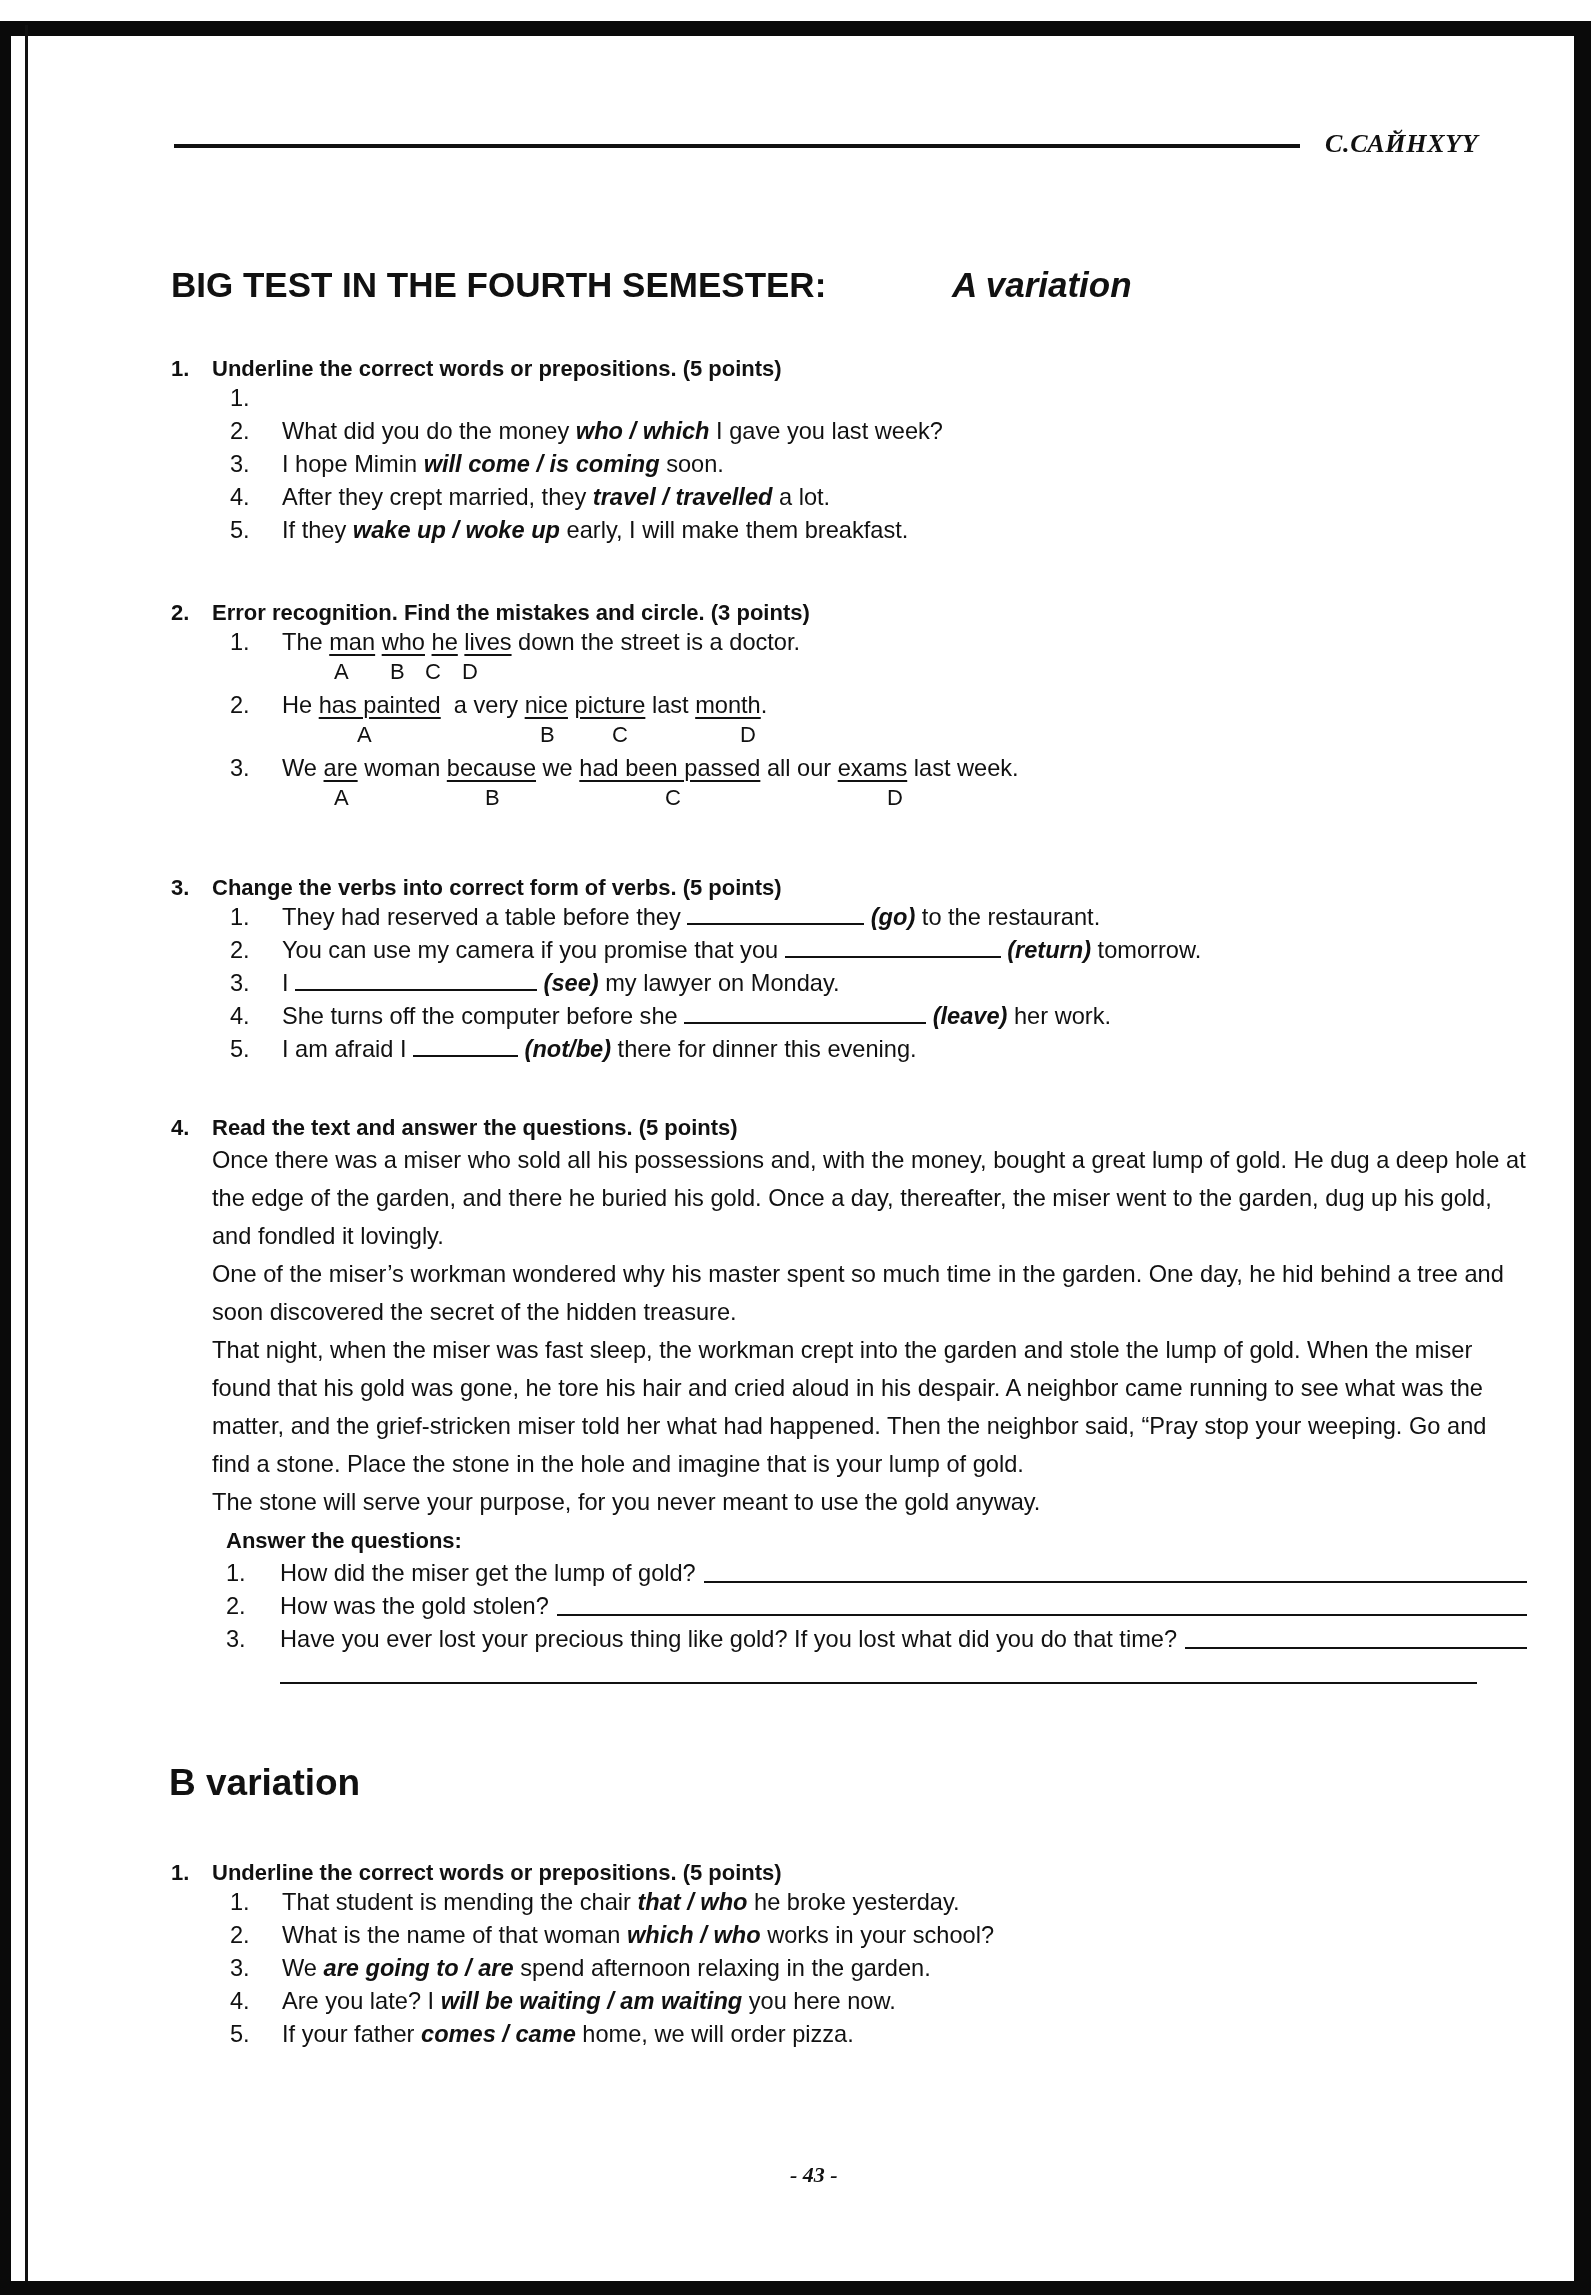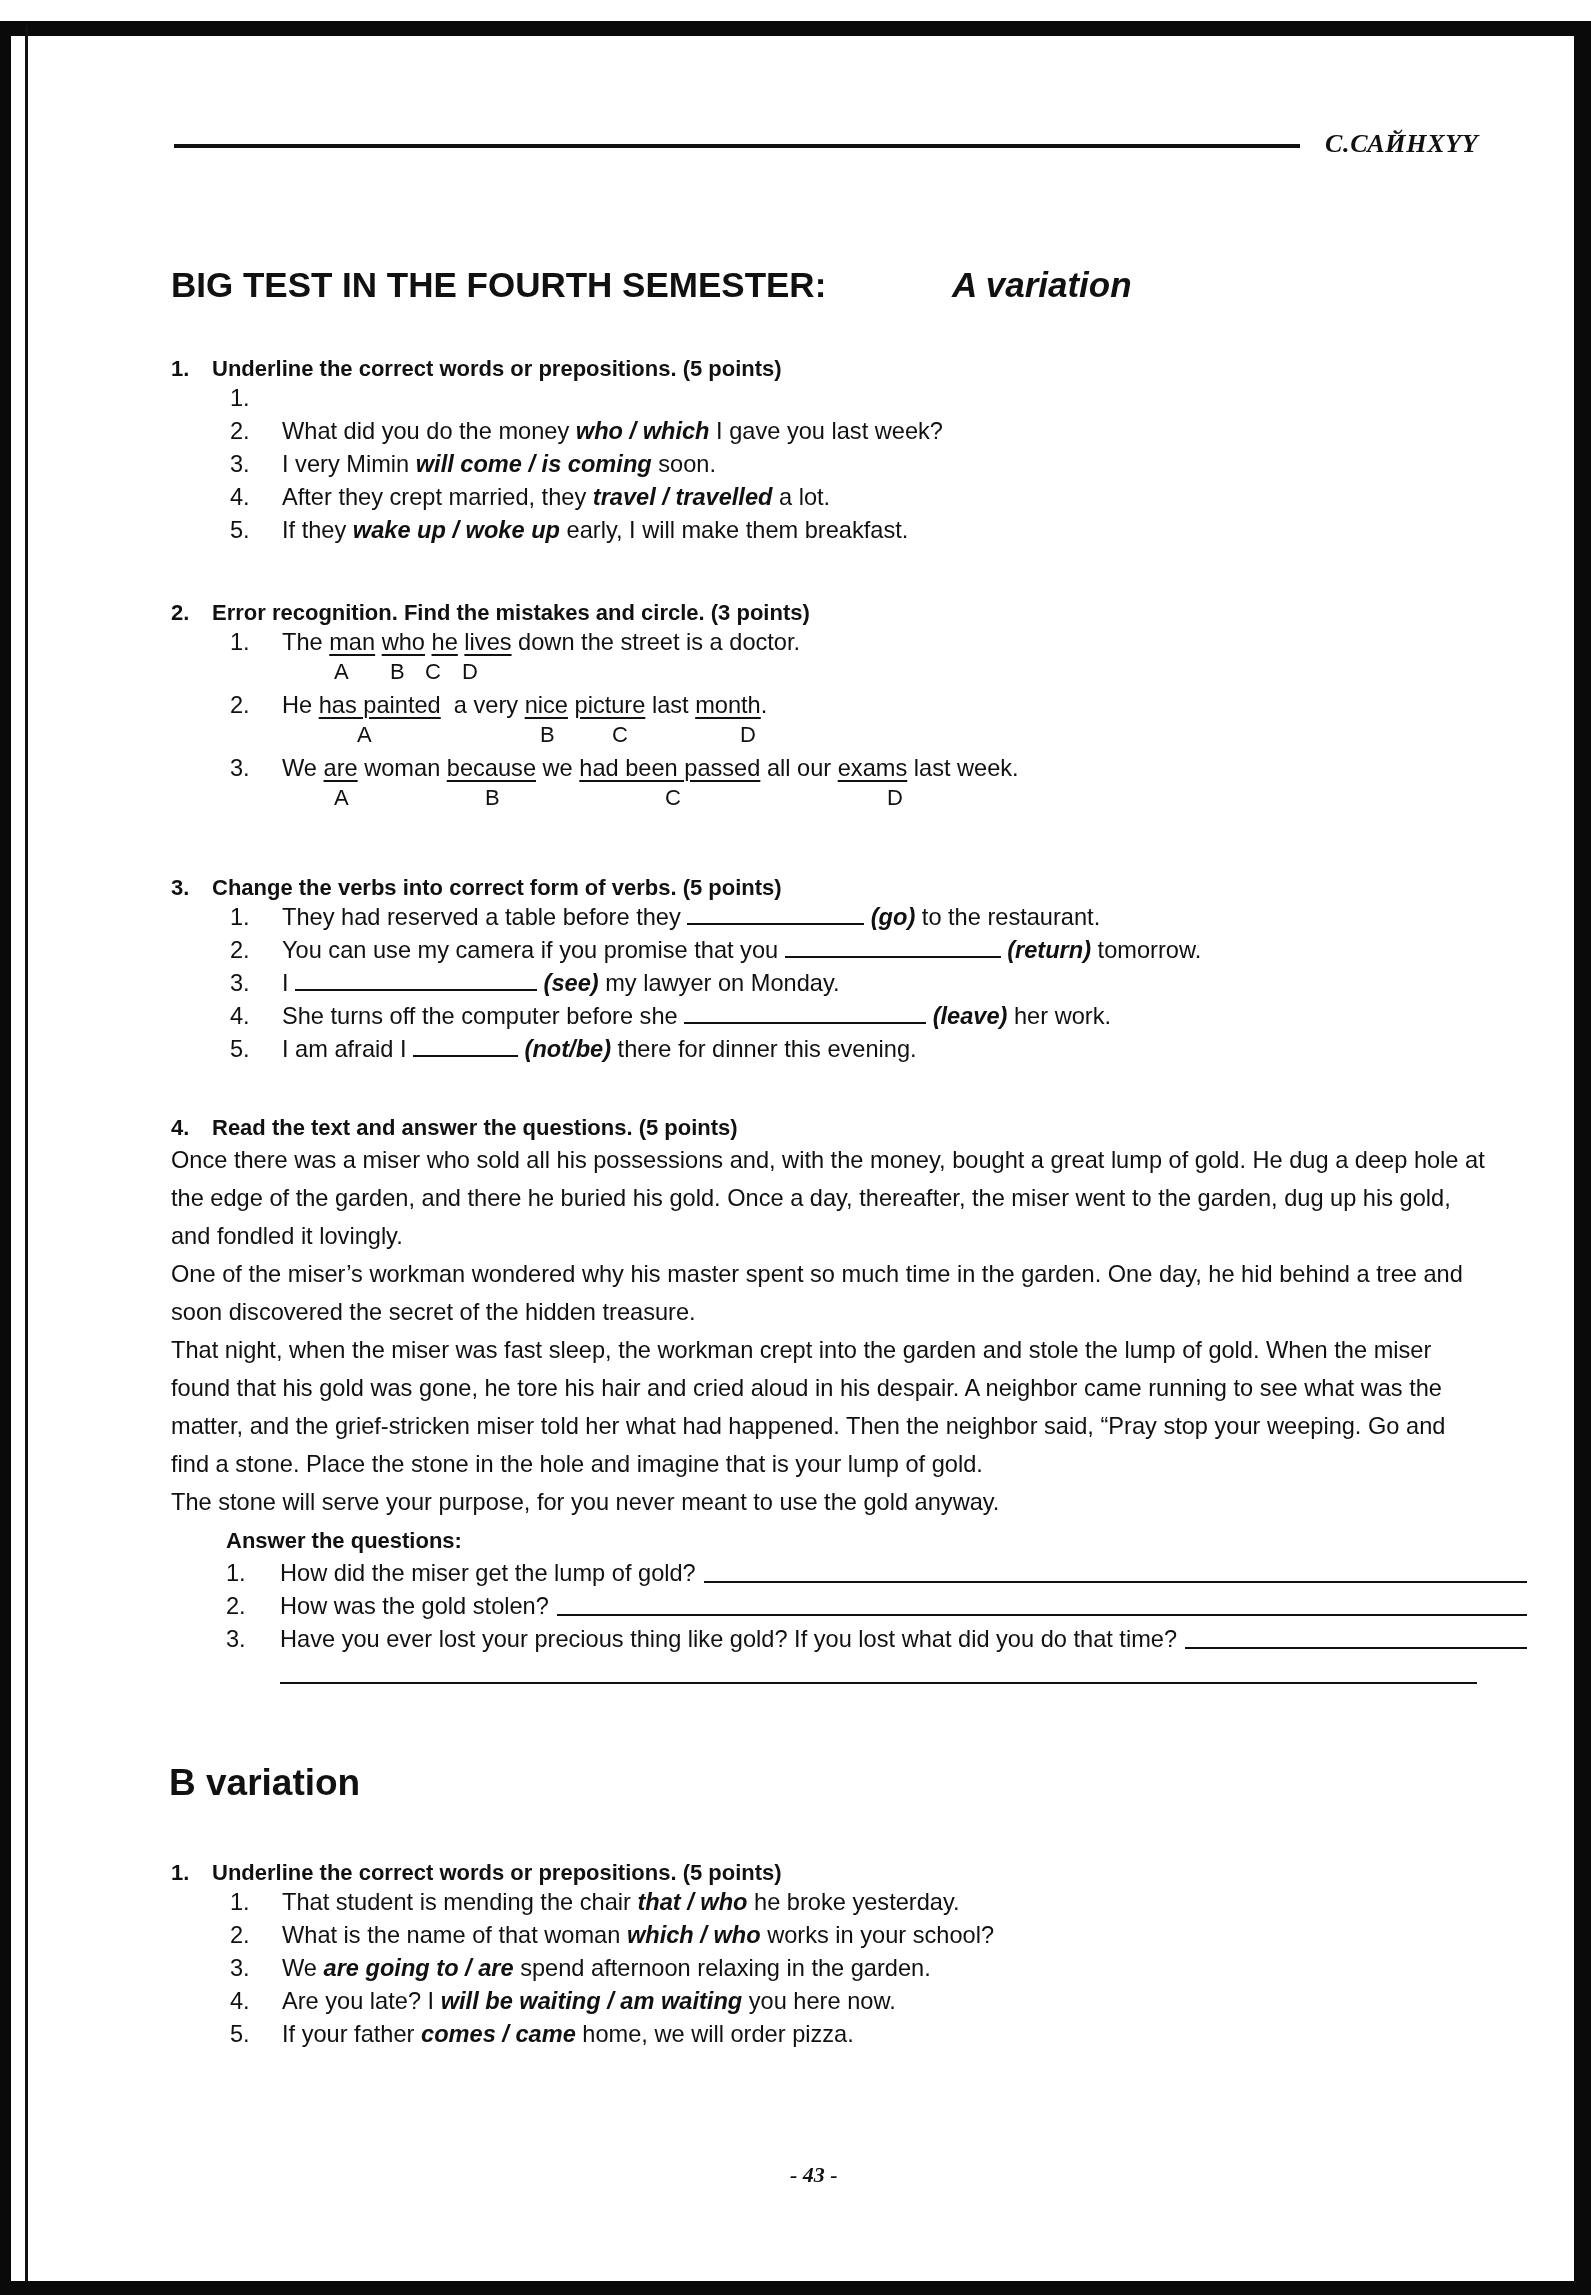--- a/index.html
+++ b/index.html
@@ -33,21 +33,21 @@
   .items { margin-left: 59px; }
   .item { display: flex; font-size: 23.6px; height: 33px; line-height: 33px; }
   .item-num { width: 52px; flex: none; }
   .em { font-weight: bold; font-style: italic; }
   .u { text-decoration: underline; text-decoration-thickness: 2px; text-underline-offset: 3.9px; margin-top: 20px; }
   .blank { display: inline-block; border-bottom: 2px solid #111; height: 22px; margin: 0 6.5px; vertical-align: baseline; }
 
   .letters { position: relative; height: 30px; font-size: 22px; margin-left: 52px; }
   .letters span { position: absolute; top: 0; }
 
-  .para { font-size: 23.6px; line-height: 38px; width: 1315px; }
+  .para { font-size: 23.6px; line-height: 38px; width: 1315px; margin-left: 41px; }
   .answer-head { font-weight: bold; font-size: 22px; margin-left: 55px; margin-top: 2.6px; height: 33px; line-height: 33px; }
   .q-item { display: flex; font-size: 23.6px; height: 33px; line-height: 33px; margin-left: 55px; width: 1301px; }
   .q-item .item-num { width: 54px; }
   .q-line { flex: 1; border-bottom: 2px solid #111; margin: 0 0 6.5px 7.9px; }
   .q-extra { margin-left: 109px; width: 1197px; border-bottom: 2px solid #111; height: 26px; }
 
   .b-title { position: absolute; left: 169px; top: 1746px; font-weight: bold; font-size: 37px; }
 
   .page-num { position: absolute; left: 790px; top: 2146px; font-family: "Liberation Serif", serif;
      font-style: italic; font-weight: bold; font-size: 22px; }
@@ -78,21 +78,21 @@
     <div class="items" id="a1-items">
         <div class="item">
           <span class="item-num">1.</span>
         </div>
         <div class="item">
           <span class="item-num">2.</span>
           <span><span>What did you do the money </span><span class="em">who / which</span><span> I gave you last week?</span></span>
         </div>
         <div class="item">
           <span class="item-num">3.</span>
-          <span><span>I very Mimin </span><span class="em">will come / is coming</span><span> soon.</span></span>
+          <span><span>I hope Mimin </span><span class="em">will come / is coming</span><span> soon.</span></span>
         </div>
         <div class="item">
           <span class="item-num">4.</span>
           <span><span>After they crept married, they </span><span class="em">travel / travelled</span><span> a lot.</span></span>
         </div>
         <div class="item">
           <span class="item-num">5.</span>
           <span><span>If they </span><span class="em">wake up / woke up</span><span> early, I will make them breakfast.</span></span>
         </div>
       </div>

